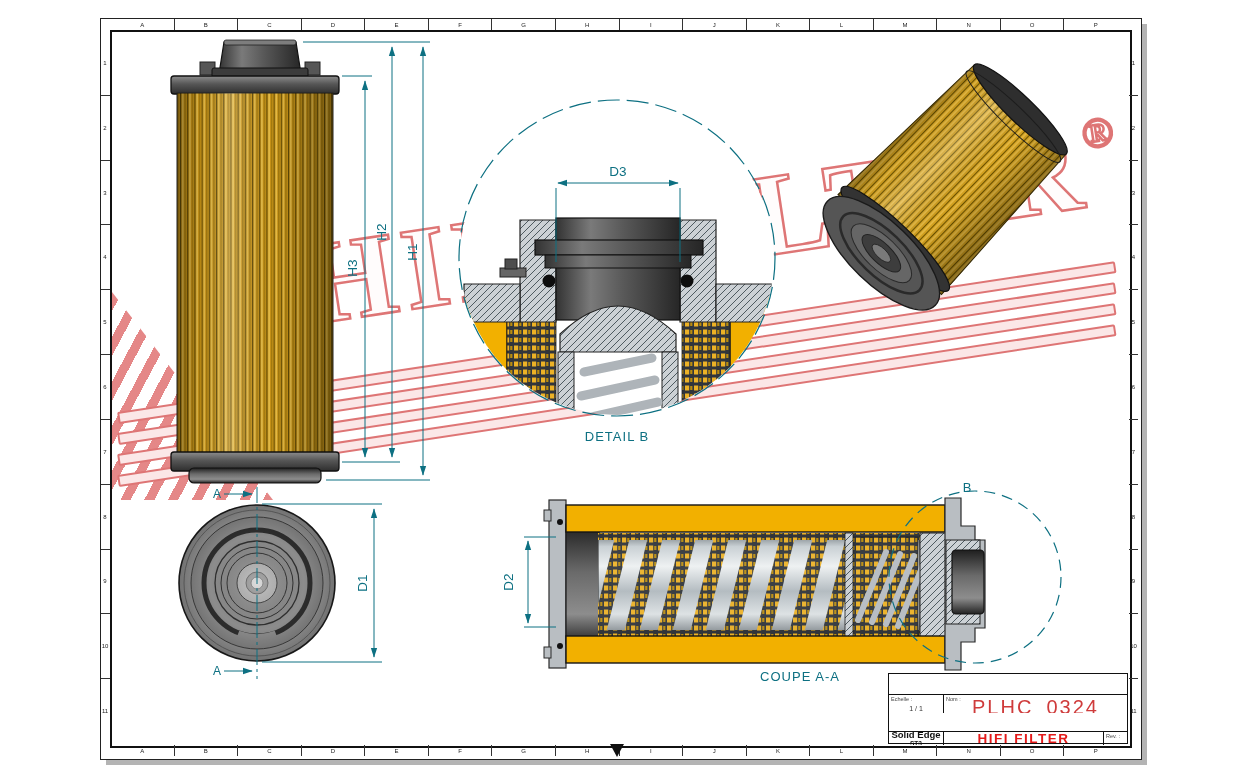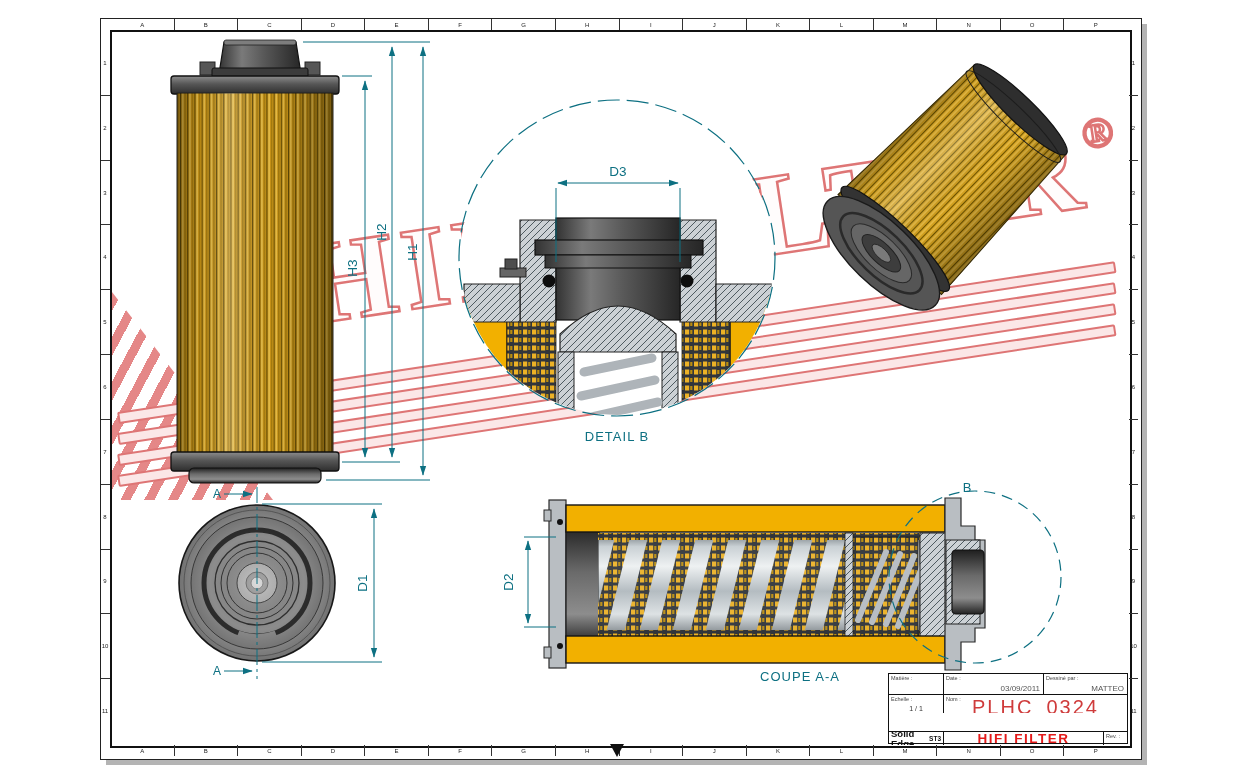--- a/index.html
+++ b/index.html
@@ -42,21 +42,21 @@
   .tb-cell{position:relative;box-sizing:border-box;border-left:1.2px solid #111;padding:1px 2px;overflow:hidden;}
   .tb-cell:first-child{border-left:none;}
   .tb-label{font-size:5.5px;color:#444;display:block;line-height:6px;}
   .tb-val-right{position:absolute;right:3px;bottom:1px;font-size:8px;color:#555;}
   .tb-scale{position:absolute;left:0;right:0;bottom:1px;text-align:center;font-size:7px;color:#333;}
   .tb-name{position:absolute;left:0;right:0;top:1px;text-align:center;font-size:20px;color:#cf3b3b;letter-spacing:2px;}
   .tb-url{display:flex;align-items:center;justify-content:center;height:100%;font-size:11px;
        color:#3c3c3c;letter-spacing:2.5px;}
   .tb-company{display:flex;align-items:center;justify-content:center;height:100%;
        font-size:13.5px;font-weight:bold;color:#e41b1b;letter-spacing:1.5px;}
-  .tb-app{display:flex;flex-direction:row;align-items:center;justify-content:center;height:100%;}
+  .tb-app{display:flex;flex-direction:column;align-items:center;justify-content:center;height:100%;}
   .tb-app-name{font-size:9.5px;font-weight:bold;color:#111;line-height:10px;}
   .tb-app-ver{font-size:6.5px;font-weight:bold;color:#111;line-height:7px;}
   .tb-icons{display:flex;align-items:center;justify-content:center;gap:5px;height:100%;}
   
   #drawing{left:0;top:0;}
 </style>
 </head>
 <body>
 
 <div class="abs" id="wm-tri"></div>
@@ -365,33 +365,20 @@
     <span>8</span>
     <span>9</span>
     <span>10</span>
     <span>11</span>
   </div>
 <div class="abs" id="center-mark"></div>
 <div class="abs" id="shadow-r"></div>
 <div class="abs" id="shadow-b"></div>
 
 <div class="abs" id="titleblock">
-  <div class="tb-row" style="top:0;height:20px;border-top:none;">
-    <div class="tb-cell" style="width:54px;">
-      <span class="tb-label">Matière :</span>
-    </div>
-    <div class="tb-cell" style="width:100px;">
-      <span class="tb-label">Date :</span>
-      <span class="tb-val-right">03/09/2011</span>
-    </div>
-    <div class="tb-cell" style="flex:1;">
-      <span class="tb-label">Dessiné par :</span>
-      <span class="tb-val-right">MATTEO</span>
-    </div>
-  </div>
   <div class="tb-row" style="top:20px;height:19px;">
     <div class="tb-cell" style="width:54px;">
       <span class="tb-label">Echelle :</span>
       <span class="tb-scale">1 / 1</span>
     </div>
     <div class="tb-cell" style="flex:1;">
       <span class="tb-label">Nom :</span>
       <span class="tb-name">PLHC_0324</span>
     </div>
   </div>

